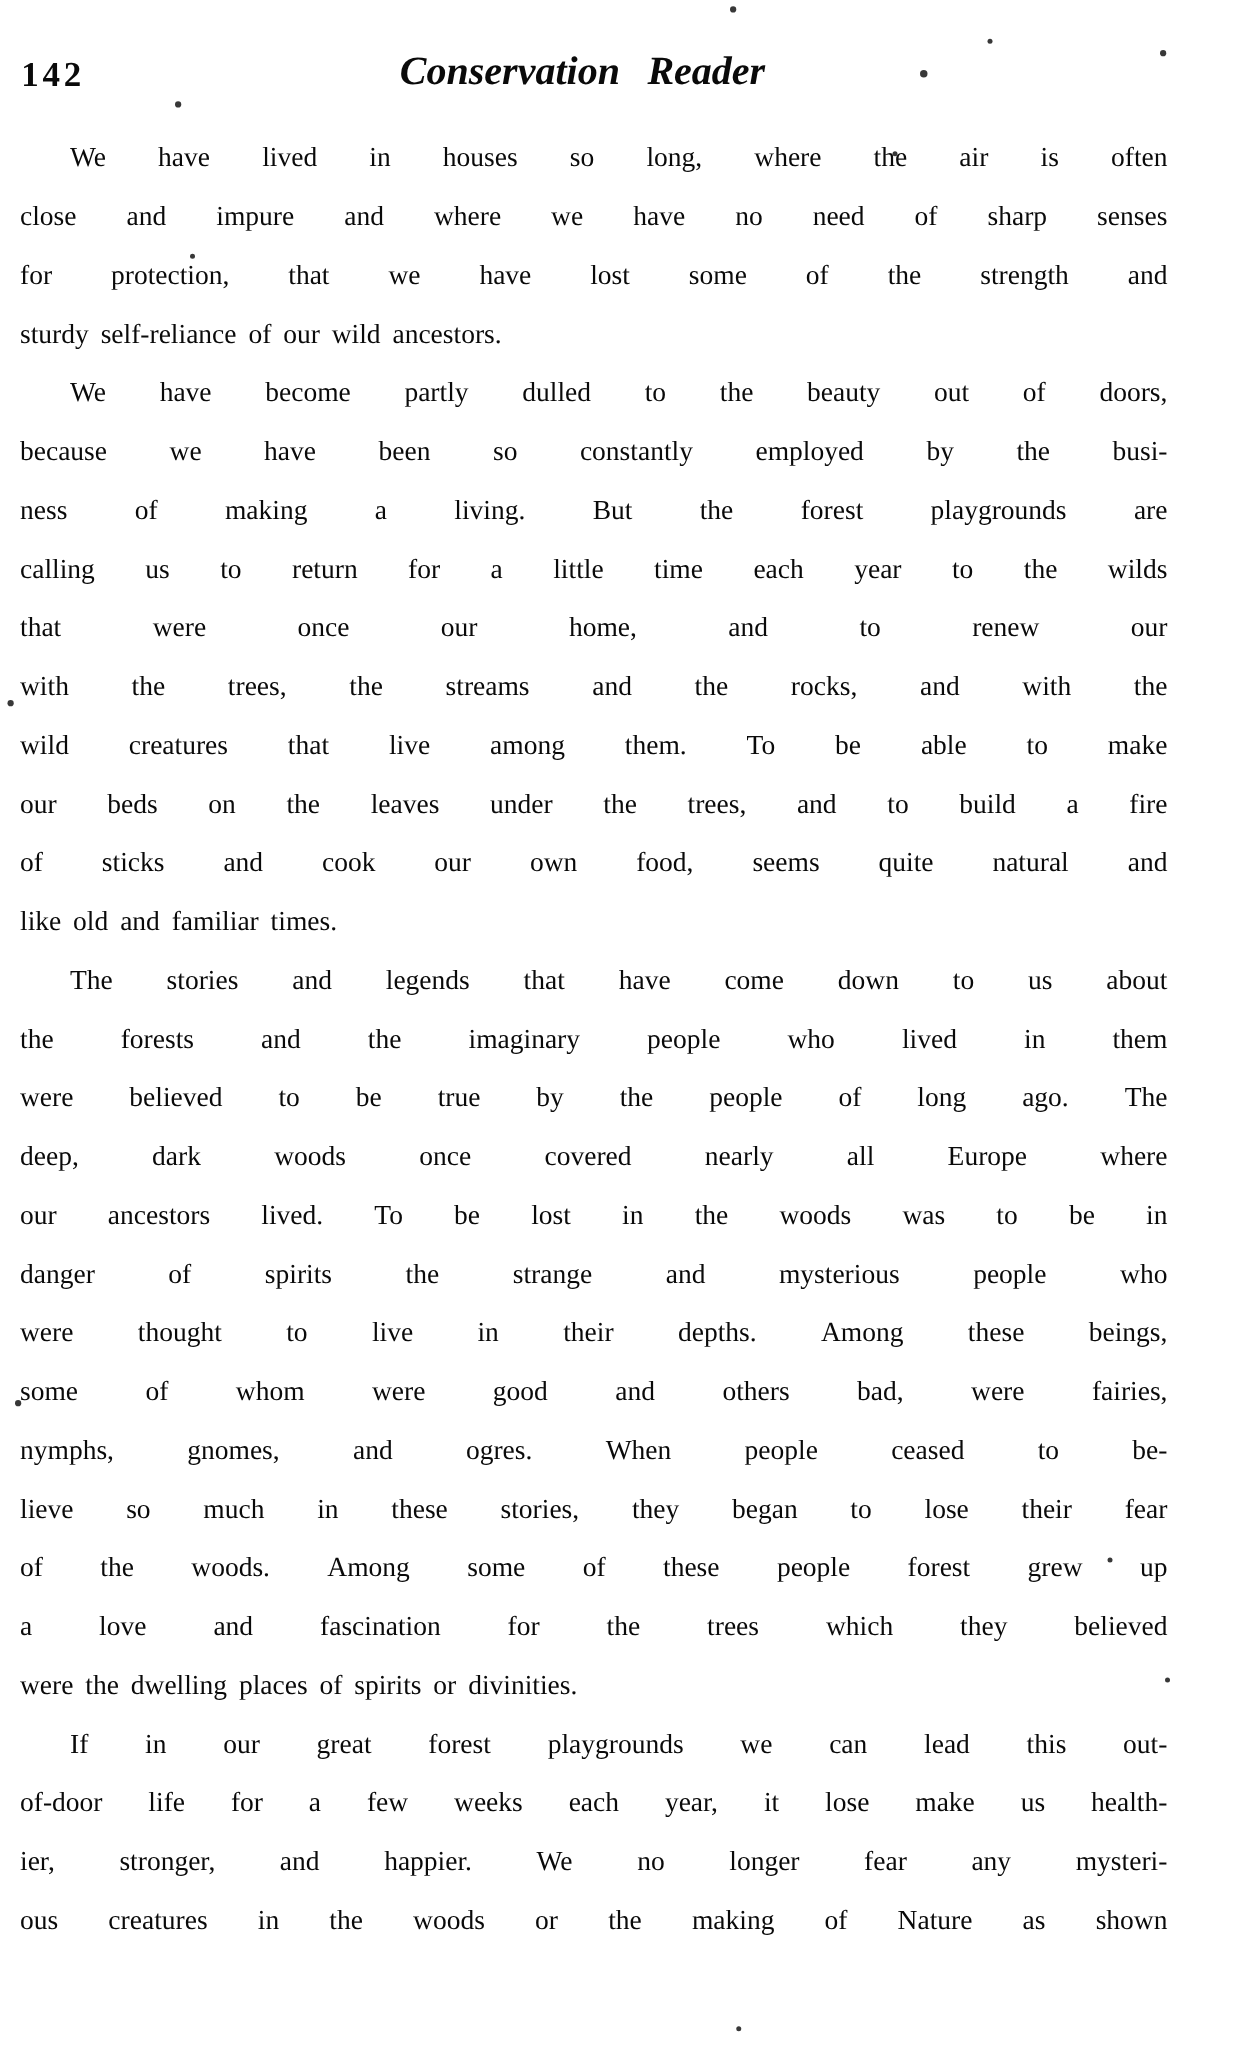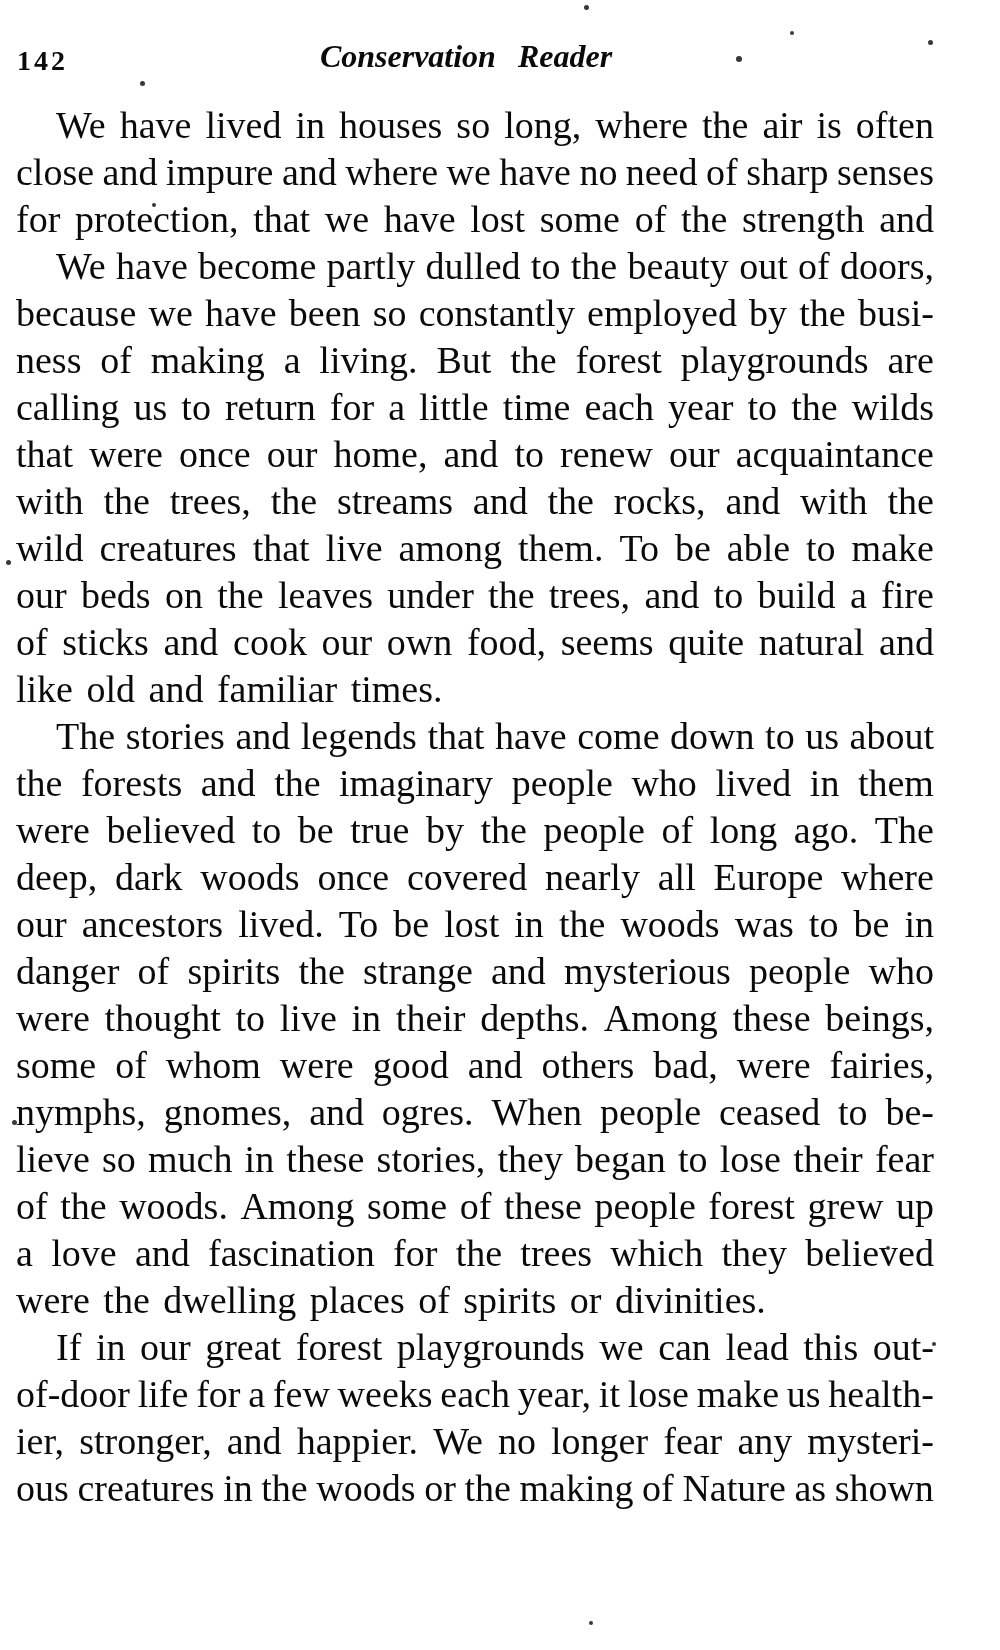--- a/index.html
+++ b/index.html
@@ -34,22 +34,23 @@
     position:absolute;
     top:102px;left:16px;
     width:918px;
   }
   .paragraph{margin:0;}
   .line{
     display:flex;
     justify-content:space-between;
     height:47px;
     line-height:47px;
-    font-size:38px;
+    font-size:22px;
     white-space:nowrap;
+    gap:28px;
   }
   .line.indent{padding-left:40px;}
   .line.plain{
     display:block;
     word-spacing:4px;
   }
   .artifact{
     position:absolute;
     background:#151515;
     border-radius:50%;
@@ -102,20 +103,21 @@
           <span>that</span>
           <span>we</span>
           <span>have</span>
           <span>lost</span>
           <span>some</span>
           <span>of</span>
           <span>the</span>
           <span>strength</span>
           <span>and</span>
         </div>
+        <div class="line plain">sturdy self-reliance of our wild ancestors.</div>
       </div>
       <div class="paragraph">
         <div class="line indent">
           <span>We</span>
           <span>have</span>
           <span>become</span>
           <span>partly</span>
           <span>dulled</span>
           <span>to</span>
           <span>the</span>
@@ -166,21 +168,20 @@
         <div class="line">
           <span>that</span>
           <span>were</span>
           <span>once</span>
           <span>our</span>
           <span>home,</span>
           <span>and</span>
           <span>to</span>
           <span>renew</span>
           <span>our</span>
-          <span>acquaintance</span>
         </div>
         <div class="line">
           <span>with</span>
           <span>the</span>
           <span>trees,</span>
           <span>the</span>
           <span>streams</span>
           <span>and</span>
           <span>the</span>
           <span>rocks,</span>

